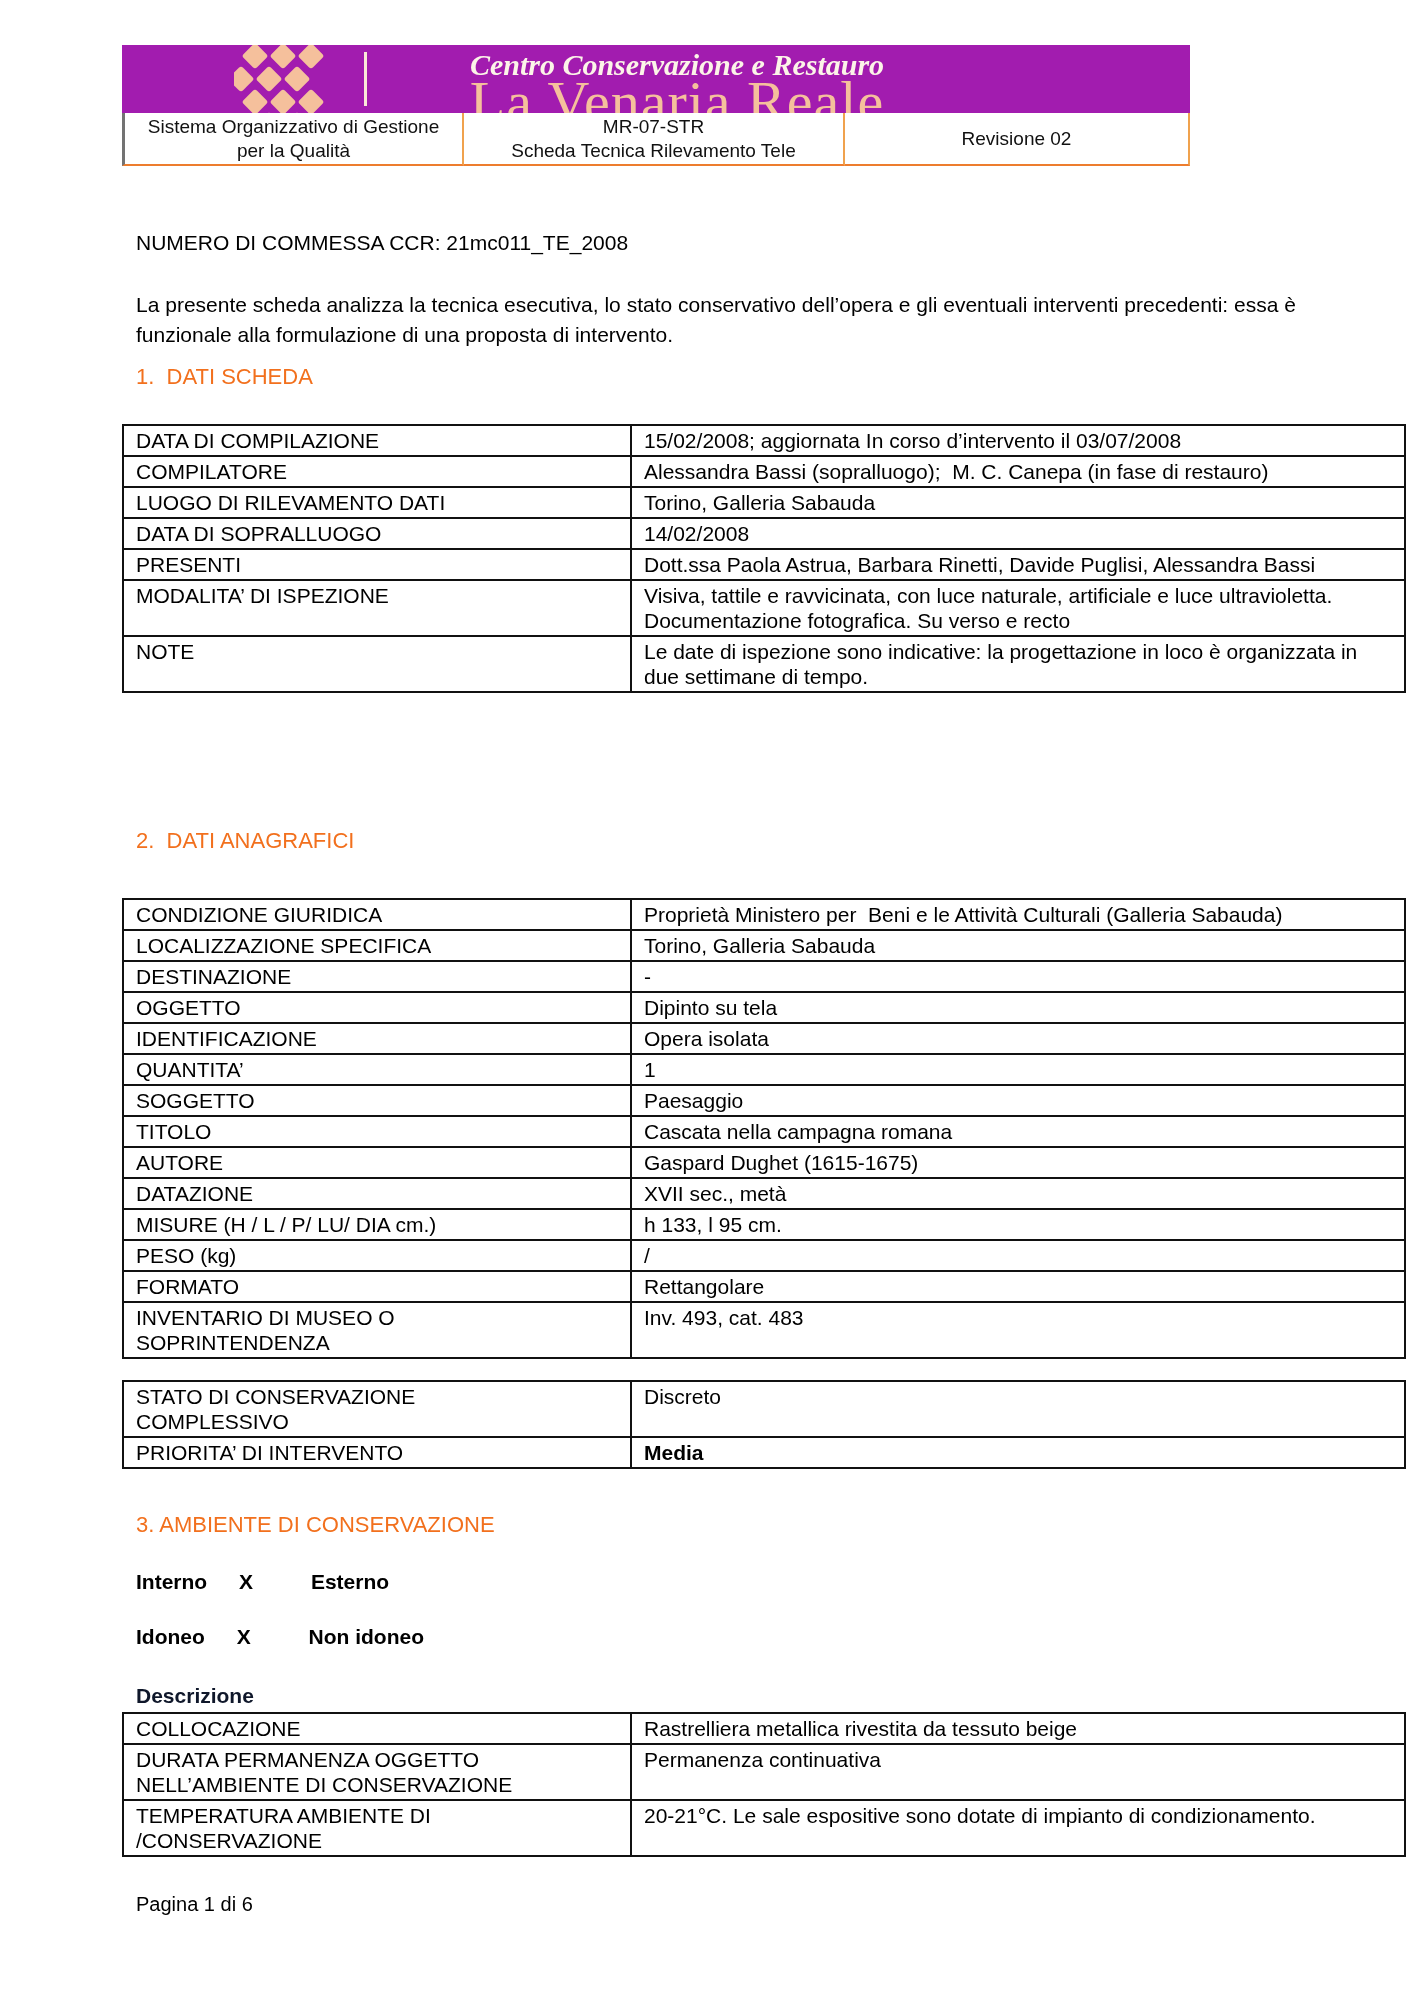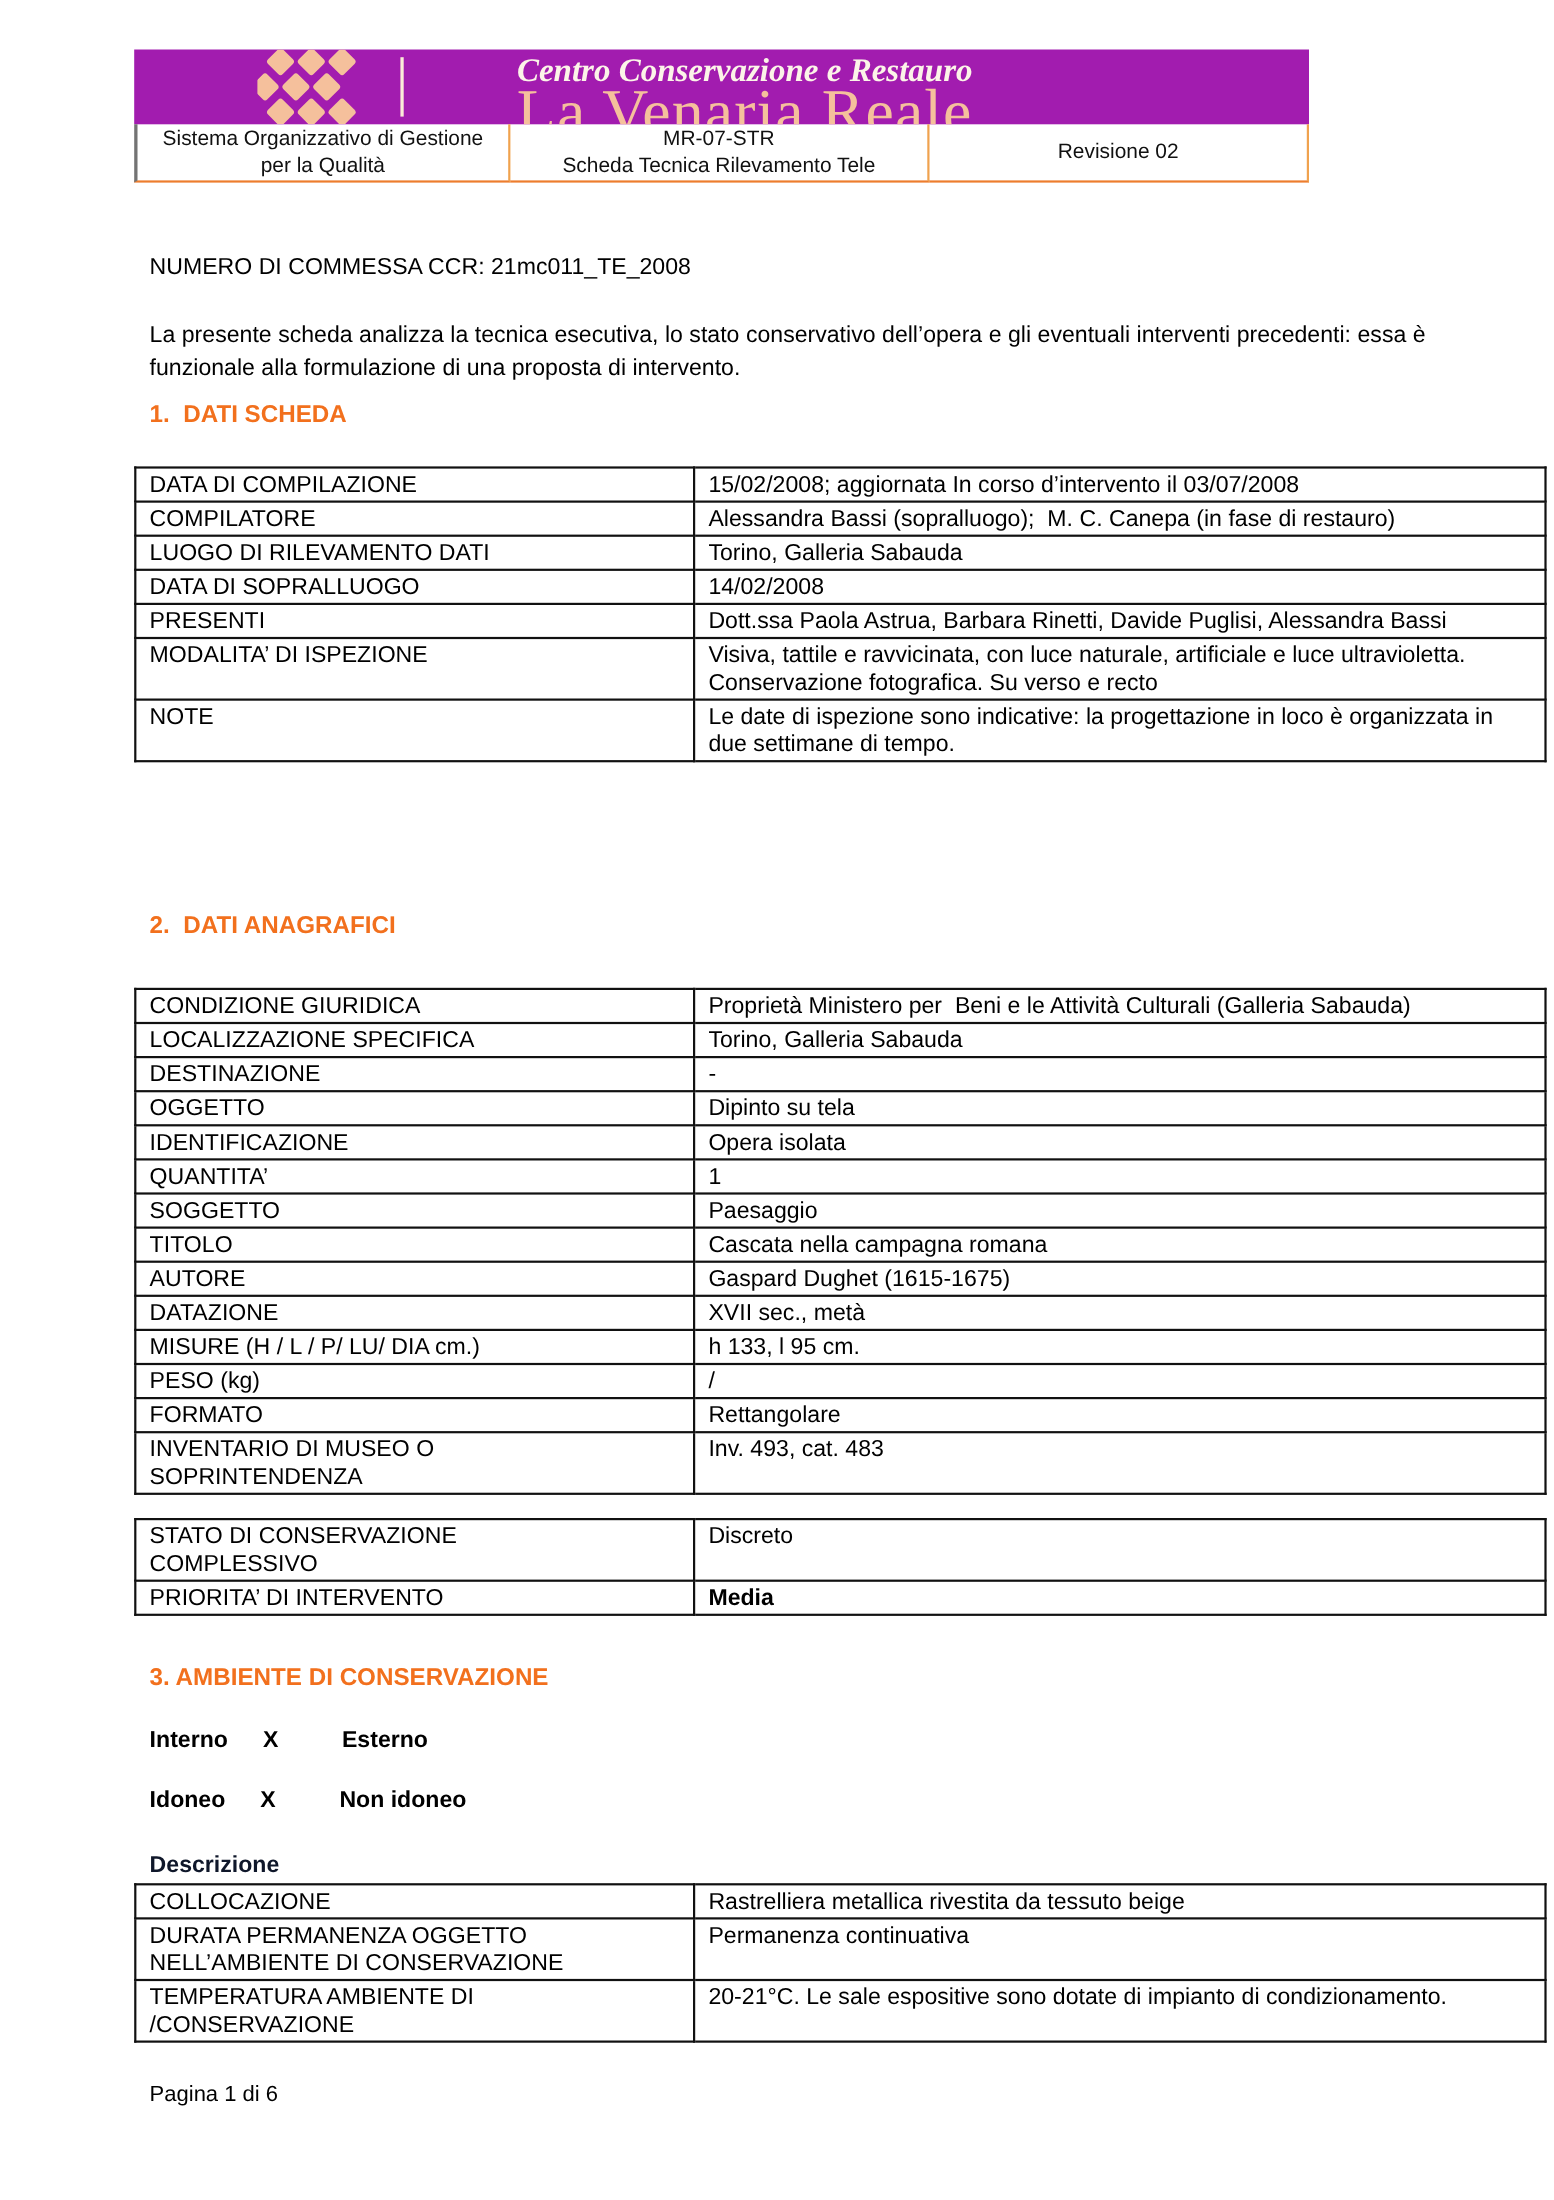--- a/index.html
+++ b/index.html
@@ -33,21 +33,21 @@
     font-size:19px; line-height:24px; color:#111;
   }
   .info-cell.first { border-left:3px solid #737373; width:342px; }
   .info-cell.mid { width:381px; }
   .info-cell.last { width:345px; }
 
   
   .txt { padding-left:14px; font-size:21px; line-height:30px; }
   .intro { text-align:justify; padding-right:0; }
   .sec-heading {
-    padding-left:14px; color:#F2701D; font-weight:bold; font-size:22px;
+    padding-left:14px; color:#F2701D; font-weight:normal; font-size:22px;
     white-space:pre;
   }
   .orange-label { padding-left:14px; color:#0f172a; font-weight:bold; font-size:21px; }
   .boldline { padding-left:14px; font-weight:bold; font-size:21px; }
   .boldline .mark { margin-left:26px; }
   .boldline .second { margin-left:52px; }
 
   
   table.doc {
     border-collapse:collapse; width:1284px; table-layout:fixed;
@@ -132,21 +132,21 @@
       <tr>
         <td>DATA DI SOPRALLUOGO</td>
         <td>14/02/2008</td>
       </tr>
       <tr>
         <td>PRESENTI</td>
         <td>Dott.ssa Paola Astrua, Barbara Rinetti, Davide Puglisi, Alessandra Bassi</td>
       </tr>
       <tr>
         <td>MODALITA’ DI ISPEZIONE</td>
-        <td>Visiva, tattile e ravvicinata, con luce naturale, artificiale e luce ultravioletta. Conservazione fotografica. Su verso e recto</td>
+        <td>Visiva, tattile e ravvicinata, con luce naturale, artificiale e luce ultravioletta. Documentazione fotografica. Su verso e recto</td>
       </tr>
       <tr>
         <td>NOTE</td>
         <td>Le date di ispezione sono indicative: la progettazione in loco è organizzata in due settimane di tempo.</td>
       </tr>
     </tbody>
   </table>
 
   <div class="abs sec-heading" style="top:828px;">2.  DATI ANAGRAFICI</div>
   <table class="doc abs" style="top:898px;">

